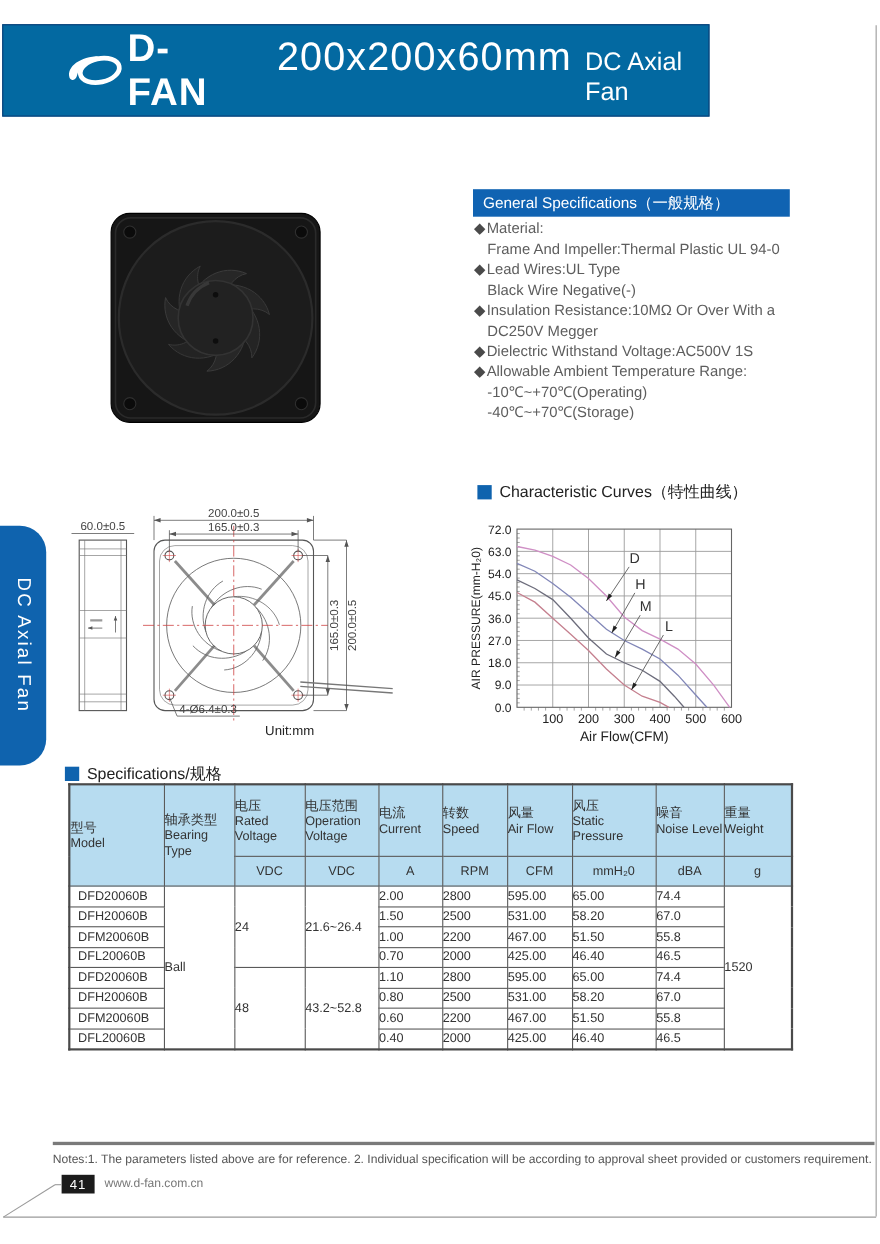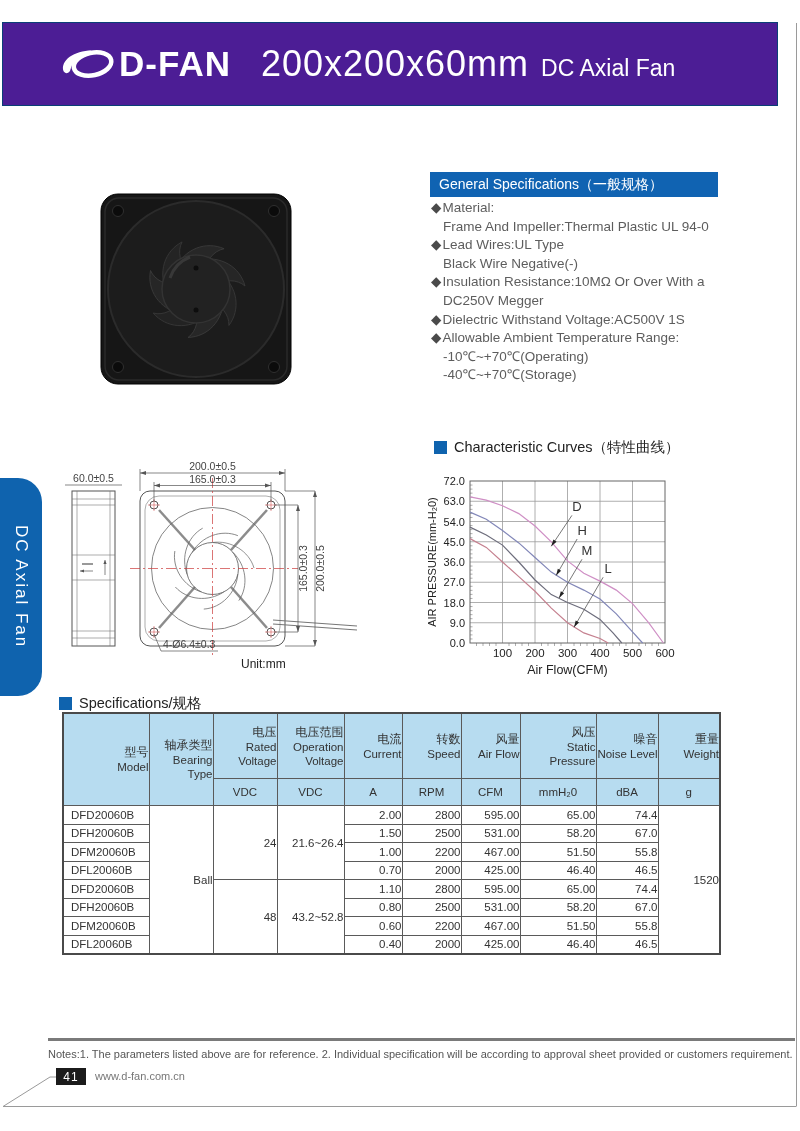--- a/index.html
+++ b/index.html
@@ -1,21 +1,21 @@
 <!DOCTYPE html>
 <html><head>
 <meta charset="utf-8">
 <style>
   html,body{margin:0;padding:0;background:#fff;}
   #page{position:relative;width:800px;height:1131px;background:#fff;
         font-family:"Liberation Sans",sans-serif;overflow:hidden;}
 
   
-  .header-bar{position:absolute;left:2px;top:22px;width:776px;height:84px;
-              background:#4c1d95;border:1px solid #0a3f77;box-sizing:border-box;
+  .header-bar{position:absolute;left:2px;top:22px;width:643px;height:84px;
+              background:#0369a1;border:1px solid #0a3f77;box-sizing:border-box;
               display:flex;align-items:center;}
   .logo{display:flex;align-items:center;margin-left:56px;}
   .logo svg{width:58px;height:40px;display:block;}
   .brand{color:#fff;font-size:35px;font-weight:bold;letter-spacing:1px;margin-left:2px;}
   .title-group{margin-left:30px;display:flex;align-items:baseline;}
   .main-title{color:#fff;font-size:36px;letter-spacing:1px;}
   .sub-title{color:#fff;font-size:23px;margin-left:12px;}
 
   
   .side-tab{position:absolute;left:0;top:478px;width:42px;height:218px;
@@ -46,23 +46,23 @@
   .dims-svg{position:absolute;left:55px;top:458px;width:365px;height:235px;}
   .chart-svg{position:absolute;left:425px;top:460px;width:350px;height:232px;}
 
   
   .spec-table{position:absolute;left:62px;top:712px;border-collapse:collapse;
               table-layout:fixed;width:657px;border:2px solid #4a4a4a;}
   .spec-table th,.spec-table td{border:1px solid #5a5a5a;padding:0;color:#333;}
   .spec-table thead th{background:#b7dcf0;font-weight:normal;}
   .spec-table .h-cn{font-size:12px;line-height:15px;}
   .spec-table .h-en{font-size:11.5px;line-height:14px;}
-  .spec-table tr.hdr1 th{height:64px;vertical-align:middle;text-align:right;}
+  .spec-table tr.hdr1 th{height:64px;vertical-align:middle;text-align:left;}
   .spec-table tr.hdr2 th{height:26px;font-size:11.5px;text-align:center;}
-  .spec-table tbody td{height:17.5px;font-size:11.5px;text-align:right;}
+  .spec-table tbody td{height:17.5px;font-size:11.5px;text-align:left;}
   .spec-table tbody td.model{text-align:left;padding-left:7px;}
 
   
   .rule{position:absolute;left:48px;top:1038px;width:747px;height:3px;background:#7a7a7a;}
   .notes{position:absolute;left:48px;top:1048px;width:745px;font-size:11px;color:#555;}
   .pagebox{position:absolute;left:56px;top:1068px;width:30px;height:17px;background:#1b1b1b;
            color:#fff;font-size:12px;display:flex;align-items:center;justify-content:center;
            letter-spacing:1px;text-align:center;}
   .website{position:absolute;left:95px;top:1070px;font-size:11px;color:#777;}
   .frame-svg{position:absolute;left:0;top:0;width:800px;height:1131px;pointer-events:none;}

